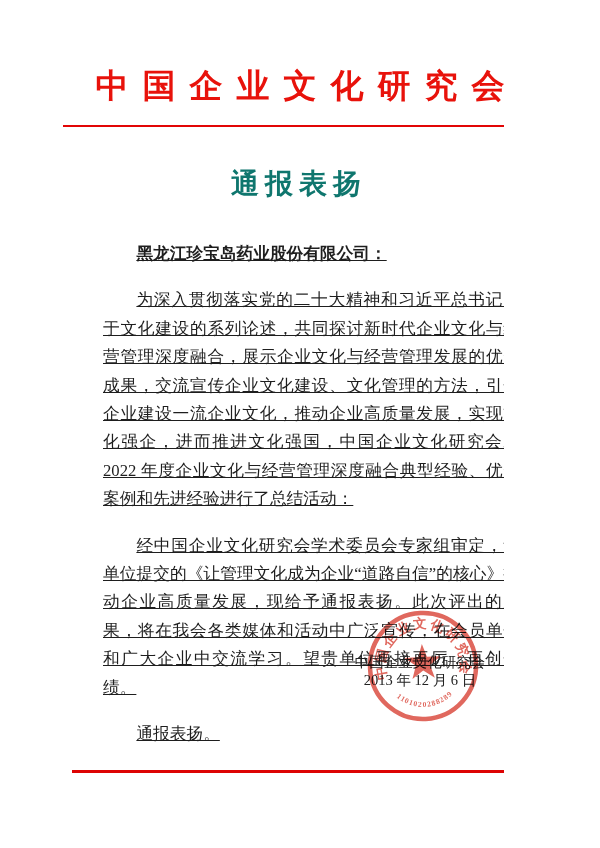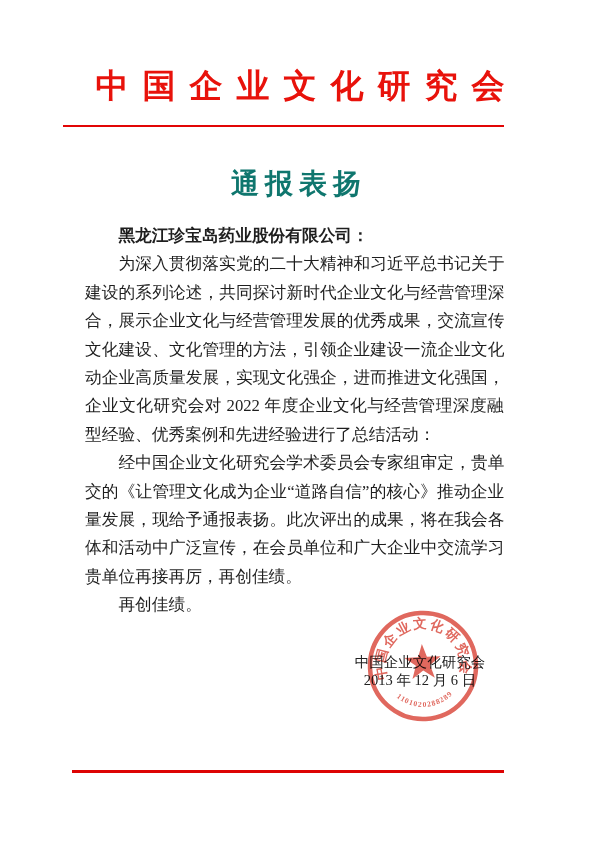--- a/index.html
+++ b/index.html
@@ -28,21 +28,21 @@
     text-align:center;
     font-size:28px;font-weight:bold;color:#0f766e;
     letter-spacing:6px;padding-left:6px;box-sizing:border-box;
   }
   
   .letter-body{
     position:absolute;left:85px;top:222px;width:453px;
     font-size:16.7px;line-height:28.4px;
     text-align:justify;
   }
-  .letter-body p{margin:0;text-indent:2em;}
+  .letter-body p{margin:18px;text-indent:2em;text-decoration:underline;}
   .addressee{font-weight:bold;text-indent:0;}
   
   .signature{
     position:absolute;left:340px;top:653px;width:160px;
     text-align:center;
     font-size:14.5px;line-height:18px;color:#222;
     white-space:nowrap;
   }
   
   .seal{
@@ -61,21 +61,21 @@
 
   <div class="org-header">中国企业文化研究会</div>
   <div class="rule rule-top"></div>
 
   <div class="doc-title">通报表扬</div>
 
   <div class="letter-body">
     <p class="addressee">黑龙江珍宝岛药业股份有限公司：</p>
     <p>为深入贯彻落实党的二十大精神和习近平总书记关于文化建设的系列论述，共同探讨新时代企业文化与经营管理深度融合，展示企业文化与经营管理发展的优秀成果，交流宣传企业文化建设、文化管理的方法，引领企业建设一流企业文化，推动企业高质量发展，实现文化强企，进而推进文化强国，中国企业文化研究会对 2022 年度企业文化与经营管理深度融合典型经验、优秀案例和先进经验进行了总结活动：</p>
     <p>经中国企业文化研究会学术委员会专家组审定，贵单位提交的《让管理文化成为企业“道路自信”的核心》推动企业高质量发展，现给予通报表扬。此次评出的成果，将在我会各类媒体和活动中广泛宣传，在会员单位和广大企业中交流学习。望贵单位再接再厉，再创佳绩。</p>
-    <p>再创佳绩。</p>
+    <p>通报表扬。</p>
   </div>
 
   <div class="signature">
     <div>中国企业文化研究会</div>
     <div>2013 年 12 月 6 日</div>
   </div>
 
   <svg class="seal" viewBox="-58 -58 116 116">
     <defs>
       <path id="arcTop" d="M -35.7 13 A 38 38 0 1 1 35.7 13" fill="none"></path>

